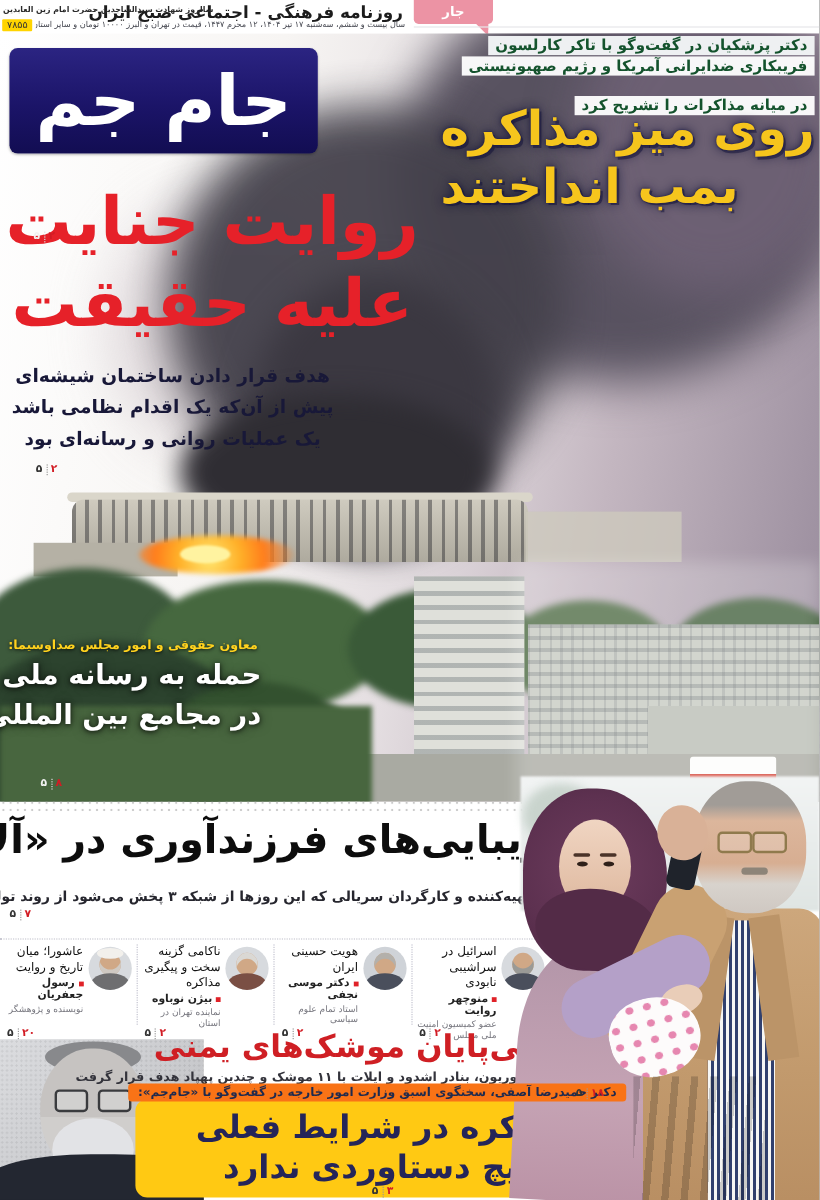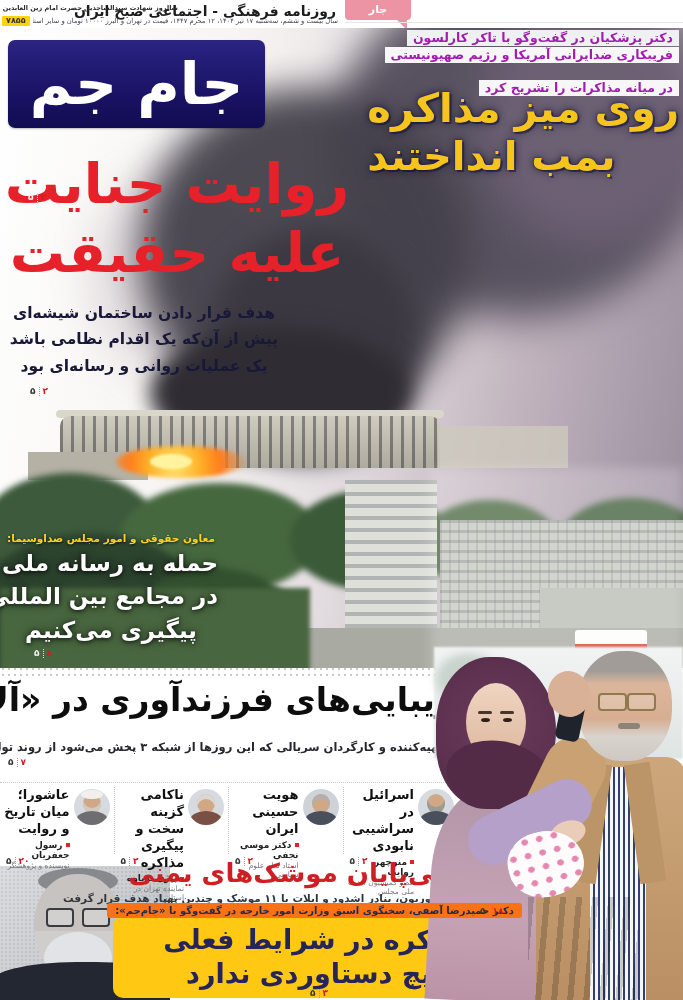--- a/index.html
+++ b/index.html
@@ -9,21 +9,21 @@
     background:#ffffff;overflow:hidden;direction:rtl;
     font-family:"DejaVu Sans",sans-serif;color:#222;
   }
   .abs{position:absolute;}
 
   
   .hdr-type{top:3px;left:178px;width:158px;font-size:14px;font-weight:bold;color:#1c1c1c;text-align:left;white-space:nowrap;}
   .hdr-cond{top:4px;left:2px;width:176px;font-size:6.5px;font-weight:bold;color:#2a2a2a;text-align:left;white-space:nowrap;}
   .hdr-info{top:15px;left:2px;width:336px;height:11px;display:flex;flex-direction:row;align-items:center;gap:3px;direction:rtl;}
   .hdr-info .txt{font-size:6.8px;color:#44464f;white-space:nowrap;overflow:hidden;}
-  .issue-badge{background:#ffd400;color:#333;font-size:8px;font-weight:bold;padding:0 4px;border-radius:1px;line-height:10px;}
+  .issue-badge{background:#ffd400;color:#333;font-size:8px;font-weight:normal;padding:0 4px;border-radius:1px;line-height:10px;}
   .hdr-rule{top:22px;left:345px;width:338px;height:1px;background:#e3e3e6;}
   .ribbon{top:0;left:345px;width:66px;height:20px;background:#ec93a4;border-radius:0 0 4px 4px;
           color:#fff;font-weight:bold;font-size:11px;text-align:center;line-height:19px;letter-spacing:4px;}
   .ribbon:after{content:"";position:absolute;right:4px;top:20px;border:5px solid transparent;border-top-color:#ec93a4;border-right-color:#ec93a4;}
 
   
   .photo{top:28px;left:0;width:683px;height:640px;overflow:hidden;
     background:linear-gradient(100deg,#ffffff 0%,#f7f5f3 30%,#e4dee1 52%,#c3b6c0 72%,#978a9b 100%);}
   .blob{position:absolute;border-radius:50%;}
   .sm1{left:140px;top:60px;width:330px;height:330px;background:#44414b;filter:blur(18px);opacity:.95;}
@@ -76,21 +76,21 @@
     font-size:15.5px;font-weight:bold;color:#181838;line-height:1.7;}
   
   .pgref{z-index:8;font-size:9px;font-weight:bold;display:flex;gap:3px;align-items:center;direction:rtl;}
   .pgref .a{color:#d21c24;}
   .pgref .b{color:#333;}
   .pgref .sep{width:1px;height:9px;border-right:1px dotted #999;}
   .pgref.onphoto .b{color:#f2f2f2;}
   .pgref.onphoto .sep{border-color:#ddd;}
 
   
-  .kick{z-index:7;right:4px;text-align:center;font-size:12.5px;font-weight:bold;color:#a21caf;
+  .kick{z-index:7;right:4px;text-align:center;font-size:12.5px;font-weight:bold;color:#14532d;
     background:rgba(255,255,255,.95);padding:0 6px 1px 6px;white-space:nowrap;}
   .kick.k1{top:30px;background:#eef0f2;}
   .kick.k2{top:47px;}
   .kick.k3{top:80px;}
   .lead-right{top:84px;right:4px;z-index:7;text-align:left;}
   .lead-right .l{font-size:40px;font-weight:bold;color:#f6c51d;line-height:1.2;white-space:nowrap;
     text-shadow:0 0 2px #1a1a4e,0 0 9px rgba(15,15,50,.85),2px 2px 0 rgba(20,20,60,.5);}
 
   
   .capblock{top:532px;left:4px;width:214px;z-index:7;text-align:center;}
@@ -114,21 +114,21 @@
   .avatar:after{content:"";position:absolute;left:2px;top:22px;width:32px;height:18px;border-radius:50% 50% 0 0;background:#4a4f5c;}
   .av0:before{box-shadow:inset 0 -6px 0 #9a9a96;}
   .av1:before{box-shadow:inset 0 5px 0 #b3b0ab;}
   .av1{background:#cfd3d8;}
   .av2:before{box-shadow:inset 0 5px 0 #dad8d4;}
   .av2:after{background:#7a4f44;}
   .av3:before{box-shadow:inset 0 -5px 0 #cfc9c2;}
   .av3 .t{position:absolute;left:7px;top:1px;width:22px;height:9px;border-radius:50%;background:#f2f0ec;}
   .av3:after{background:#6e6e70;}
   .optext{flex:1;min-width:0;text-align:right;}
-  .optitle{font-size:13px;font-weight:bold;color:#111;line-height:1.3;}
+  .optitle{font-size:10px;font-weight:normal;color:#111;line-height:1.3;}
   .opauthor{font-size:9px;font-weight:bold;color:#222;margin-top:2px;}
   .opauthor:before{content:"";display:inline-block;width:4px;height:4px;background:#e02228;margin-left:3px;vertical-align:middle;}
   .oprole{font-size:7.5px;color:#75757d;margin-top:1px;}
   .opref{position:absolute;bottom:-12px;left:6px;}
 
   
   .yemen-h{top:858px;right:160px;width:366px;z-index:5;text-align:left;
     font-size:26px;font-weight:bold;color:#cf1f24;white-space:nowrap;}
   .yemen-d{top:892px;right:176px;width:350px;z-index:5;text-align:left;
     font-size:10.5px;font-weight:bold;color:#33333b;white-space:nowrap;}
@@ -270,21 +270,20 @@
   <div class="abs pgref" style="top:386px;left:30px;">
     <span class="a">۲</span>
       <span class="sep"></span>
       <span class="b">۵</span>
   </div>
 
   <div class="abs capblock">
     <div class="k">معاون حقوقی و امور مجلس صداوسیما:</div>
     <div class="h">حمله به رسانه ملی را</div>
     <div class="h">در مجامع بین المللی</div>
-    <div class="h">پیگیری می‌کنیم</div>
   </div>
   <div class="abs pgref onphoto" style="top:648px;left:34px;">
     <span class="a">۸</span>
       <span class="sep"></span>
       <span class="b">۵</span>
   </div>
 
   <div class="abs serial-h">زیبایی‌های فرزندآوری در «آلا»</div>
   <div class="abs serial-d">
     <span class="sq"></span><span>تهیه‌کننده و کارگردان سریالی که این روزها از شبکه ۳ پخش می‌شود از روند تولید آن می‌گویند</span>

